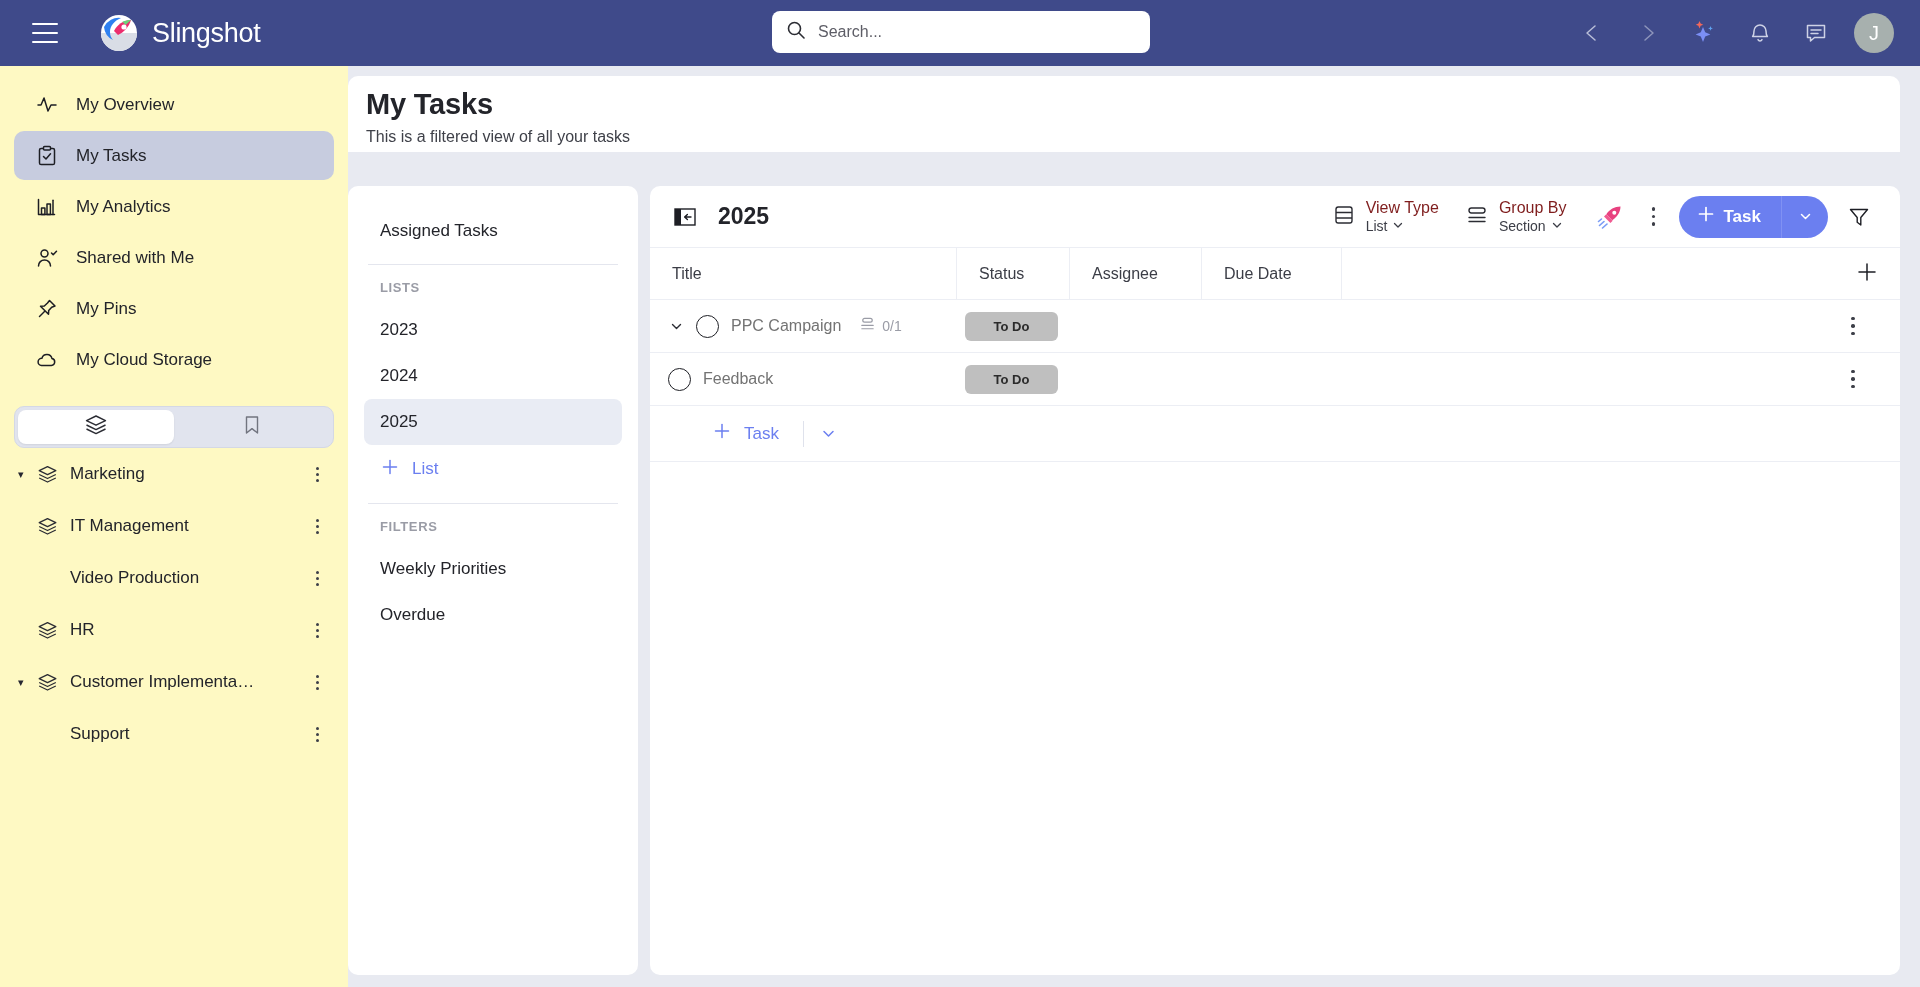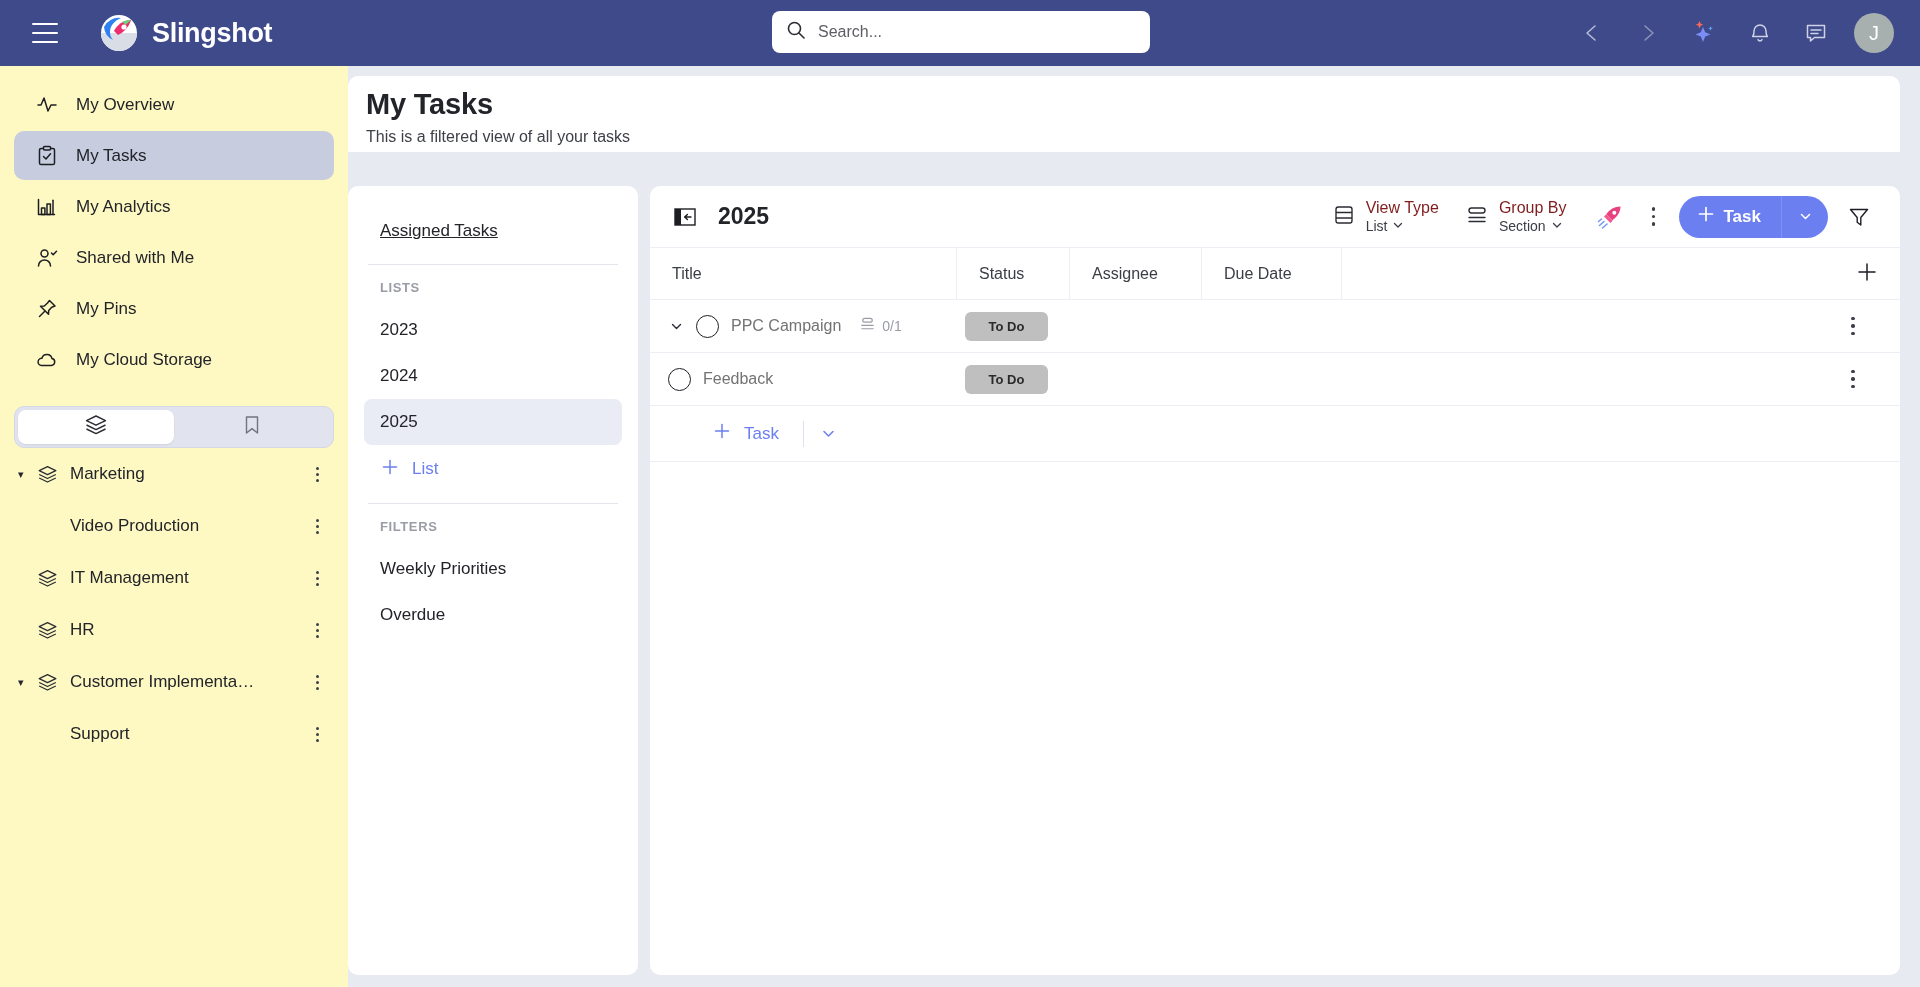--- a/index.html
+++ b/index.html
@@ -18,21 +18,21 @@
     display: flex; align-items: center;
   }
   .hamburger {
     width: 26px; height: 20px; margin-left: 32px;
     display: flex; flex-direction: column; justify-content: space-between;
     cursor: pointer;
   }
   .hamburger span { display:block; height: 2px; background: #ffffff; border-radius: 1px; }
   .brand { display: flex; align-items: center; margin-left: 42px; gap: 14px; }
   .logo-mark { width: 38px; height: 38px; position: relative; }
-  .brand-name { color: #ffffff; font-size: 27px; font-weight: bold; letter-spacing: -0.3px; }
+  .brand-name { color: #ffffff; font-size: 27px; font-weight: normal; letter-spacing: -0.3px; }
 
   .search-wrap {
     position: absolute; left: 772px; top: 11px;
     width: 378px; height: 42px;
     background: #ffffff; border-radius: 8px;
     display: flex; align-items: center; padding: 0 14px; gap: 12px;
   }
   .search-input {
     border: none; outline: none; font-size: 16px; color: #5b5b62;
     font-family: "Liberation Sans", sans-serif; flex: 1; background: transparent;
@@ -107,21 +107,21 @@
   .mid-panel {
     position: absolute; left: 348px; top: 186px; width: 290px; height: 789px;
     background: #ffffff; border-radius: 10px;
     padding: 0 16px;
   }
   .mid-item {
     height: 46px; display: flex; align-items: center;
     padding: 0 16px; border-radius: 8px; cursor: pointer;
     font-size: 17px; color: #23242a;
   }
-  .mid-item.first { margin-top: 22px; text-decoration: underline; }
+  .mid-item.first { margin-top: 22px; }
   .mid-item.selected { background: #e9ecf4; }
   .mid-sec {
     font-size: 13px; font-weight: bold; letter-spacing: 0.6px;
     color: #9a9ca6; padding: 0 16px; height: 40px; display: flex; align-items: center;
   }
   .mid-div { height: 1px; background: #e4e6ee; margin: 10px 4px 2px 4px; }
   .mid-add {
     height: 48px; display: flex; align-items: center; gap: 12px;
     padding: 0 16px; color: #6b7ff0; font-size: 17px; cursor: pointer;
   }
@@ -168,21 +168,21 @@
   .cell.status-cell { width: 113px; padding-left: 8px; }
   .cell.assignee-cell { width: 132px; }
   .cell.due-cell { width: 140px; }
   .cell.rest-cell { flex: 1; display:flex; align-items:center; justify-content:flex-end; padding-right: 22px; }
   .chev { width: 16px; display: flex; align-items: center; justify-content: center; cursor: pointer; }
   .circle { width: 23px; height: 23px; border-radius: 50%; border: 1.6px solid #1d1e24; cursor: pointer; flex: none; }
   .task-name { font-size: 16px; color: #737373; }
   .subcount { display: flex; align-items: center; gap: 6px; font-size: 14px; color: #9a9ca6; margin-left: 6px; }
   .badge {
     background: #bfbfbf; color: #2b2b2b; font-size: 13px; font-weight: bold;
-    border-radius: 6px; padding: 7px 0; width: 83px; text-align: center; cursor: pointer;
+    border-radius: 6px; padding: 7px 0; width: 93px; text-align: center; cursor: pointer;
   }
   .addrow { height: 56px; display: flex; align-items: center; padding-left: 62px; gap: 0; border-bottom: 1px solid #eceef4; }
   .addrow .lnk { display: flex; align-items: center; gap: 12px; color: #6b7ff0; font-size: 17px; cursor: pointer; }
   .addrow .vsep { width: 1px; height: 26px; background: #dfe2ec; margin: 0 16px 0 24px; }
   .addrow .dd { cursor: pointer; display:flex; }
   .indent-sub { padding-left: 60px; }
 </style>
 </head>
 <body>
 
@@ -348,39 +348,39 @@
           </svg>
       </span>
       <span class="wlabel">Marketing</span>
       <span class="kebab">
           <i></i>
           <i></i>
           <i></i>
         </span>
     </div>
 
-    <div class="ws-row child">
-      <span class="wlabel">Video Production</span>
-      <span class="kebab">
-          <i></i>
-          <i></i>
-          <i></i>
-        </span>
-    </div>
-
     <div class="ws-row">
       <span class="caret"></span>
       <span class="wicon">
         <svg width="21" height="21" viewBox="0 0 24 24" fill="none" stroke="#2b2c33" stroke-width="1.4" stroke-linejoin="round">
             <polygon points="12,3 21.5,7.6 12,12.2 2.5,7.6"></polygon>
             <polyline points="2.5,12 12,16.6 21.5,12"></polyline>
             <polyline points="2.5,16 12,20.6 21.5,16"></polyline>
           </svg>
       </span>
       <span class="wlabel">IT Management</span>
+      <span class="kebab">
+          <i></i>
+          <i></i>
+          <i></i>
+        </span>
+    </div>
+
+    <div class="ws-row child">
+      <span class="wlabel">Video Production</span>
       <span class="kebab">
           <i></i>
           <i></i>
           <i></i>
         </span>
     </div>
 
     <div class="ws-row">
       <span class="caret"></span>
       <span class="wicon">

